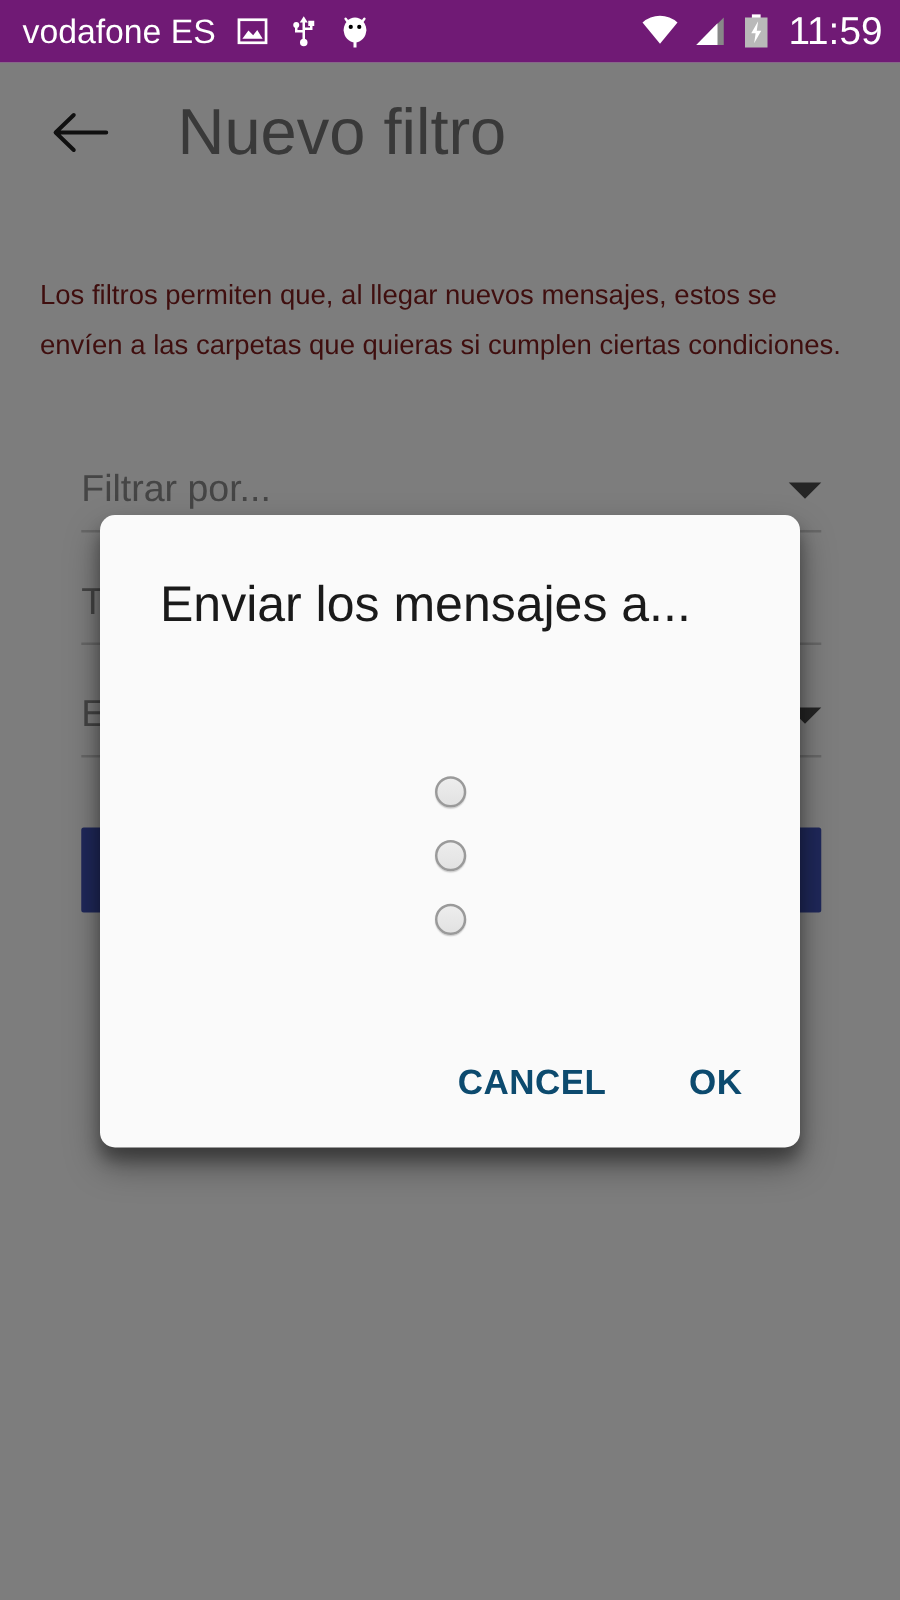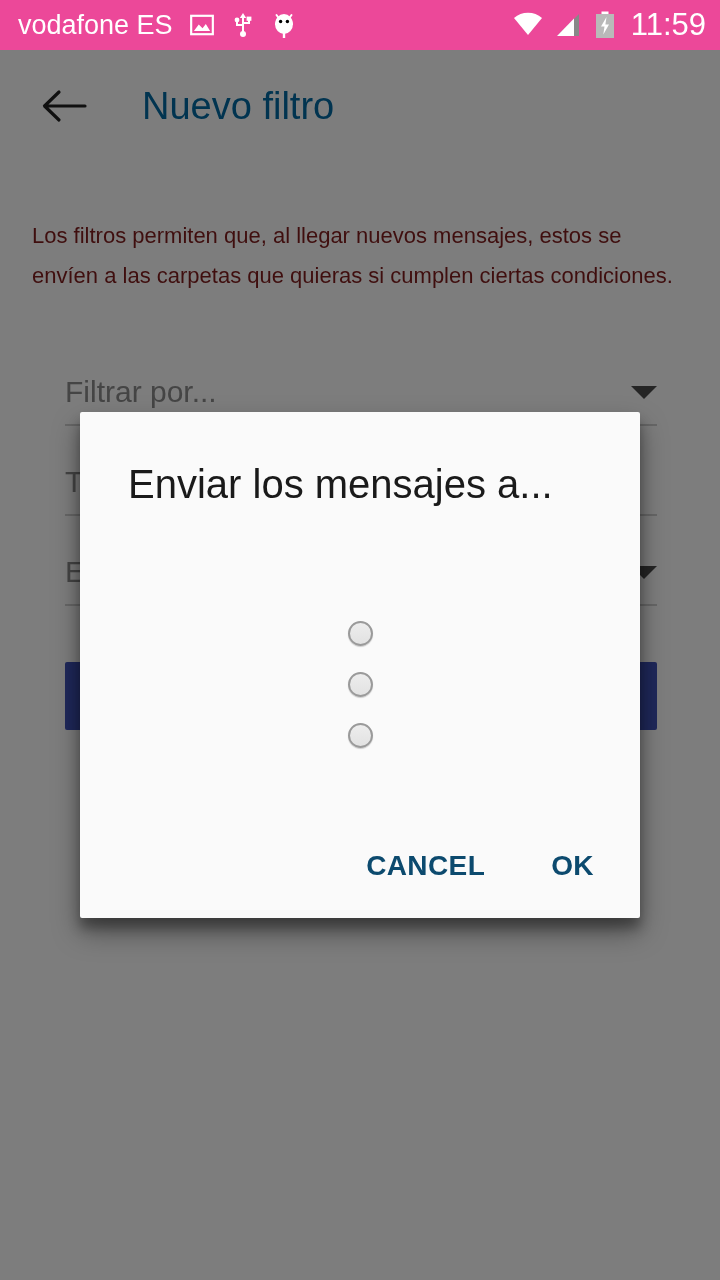--- a/index.html
+++ b/index.html
@@ -18,21 +18,21 @@
     height: 1280px;
     background: #fafafa;
     overflow: hidden;
   }
 
   
   #status-bar {
     position: absolute;
     left: 0; top: 0;
     width: 720px; height: 50px;
-    background: #ec4899;
+    background: #701a75;
     display: flex;
     align-items: center;
     z-index: 50;
   }
   #carrier-label {
     color: #ffffff;
     font-size: 27px;
     margin-left: 18px;
     letter-spacing: 0px;
     white-space: nowrap;
@@ -74,22 +74,22 @@
     align-items: center;
   }
   #back-arrow {
     width: 56px; height: 56px;
     margin-left: 36px;
     display: flex;
     align-items: center;
     justify-content: center;
   }
   #app-bar-title {
-    font-size: 38px;
-    color: #0369a1;
+    font-size: 52px;
+    color: #737373;
     margin-left: 50px;
     white-space: nowrap;
   }
 
   #description-text {
     position: absolute;
     left: 32px; top: 166px;
     width: 650px;
     font-size: 22px;
     line-height: 40px;
@@ -140,21 +140,21 @@
     background: rgba(0,0,0,0.5);
     z-index: 100;
   }
 
   
   #dialog {
     position: absolute;
     left: 80px; top: 412px;
     width: 560px; height: 506px;
     background: #fafafa;
-    border-radius: 2px;
+    border-radius: 12px;
     box-shadow: 0 14px 28px rgba(0,0,0,0.38), 0 10px 12px rgba(0,0,0,0.30);
     z-index: 200;
   }
   #dialog-title {
     position: absolute;
     left: 48px; top: 44px;
     width: 440px;
     font-size: 40px;
     line-height: 56px;
     color: #1a1a1a;

